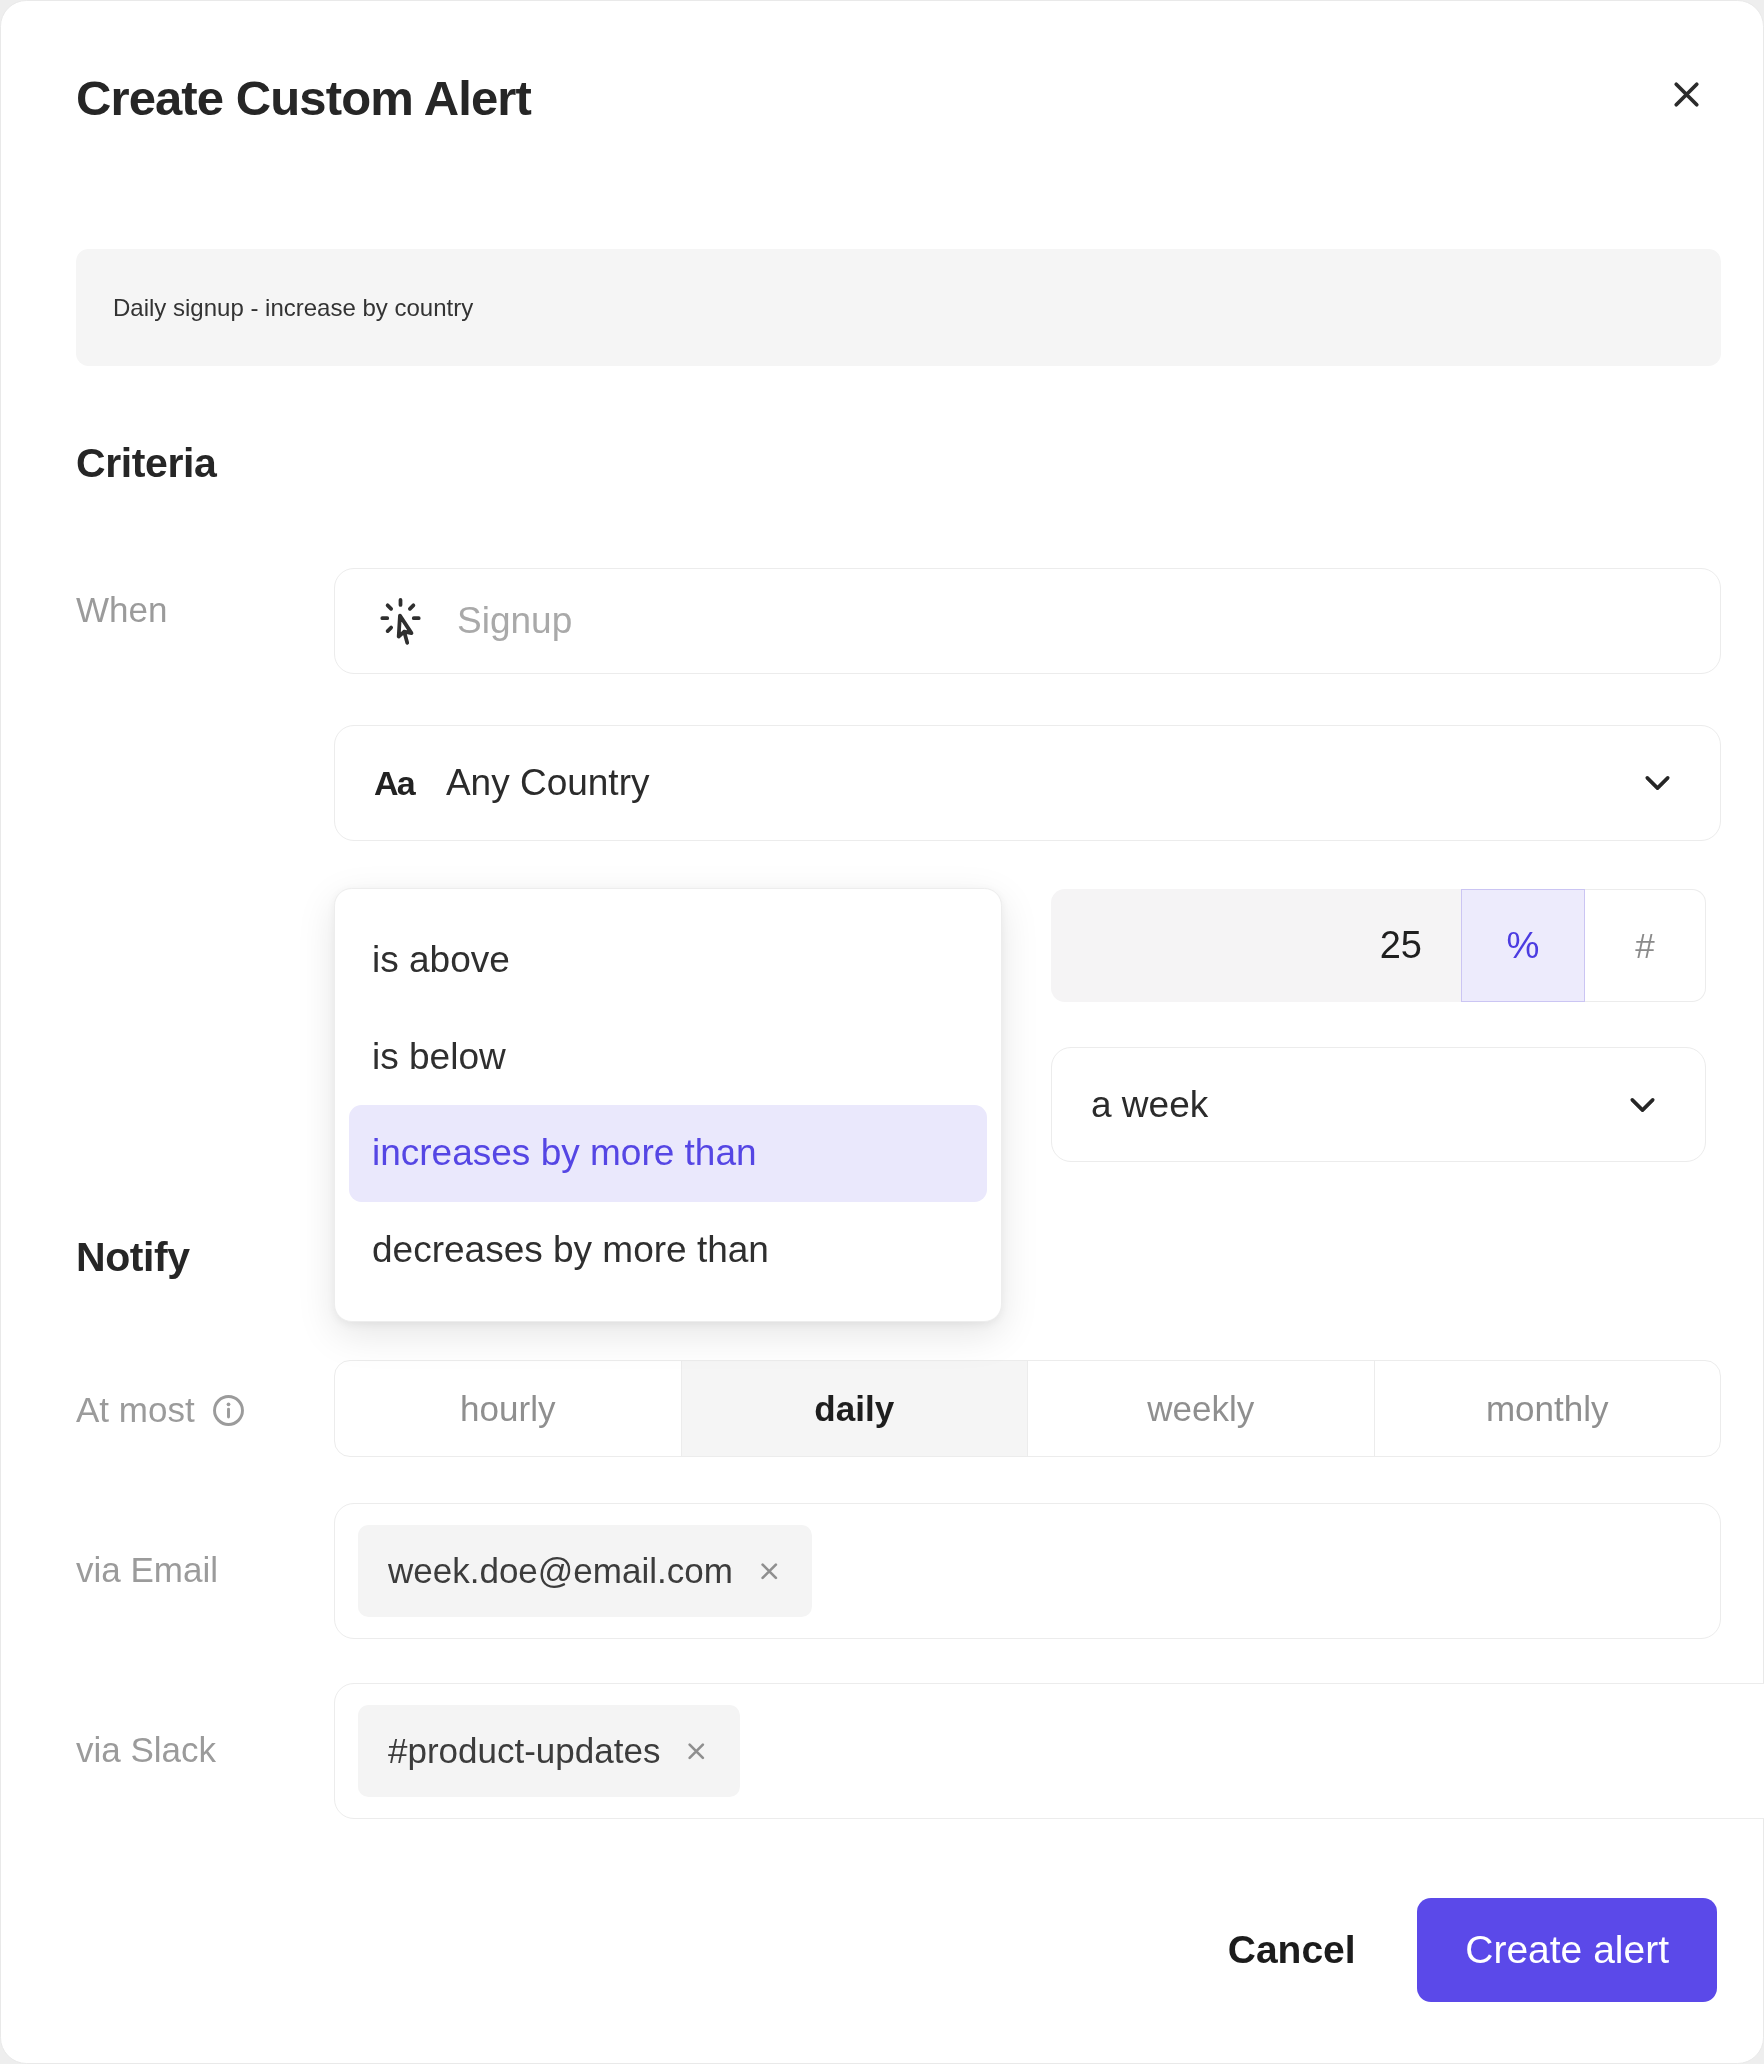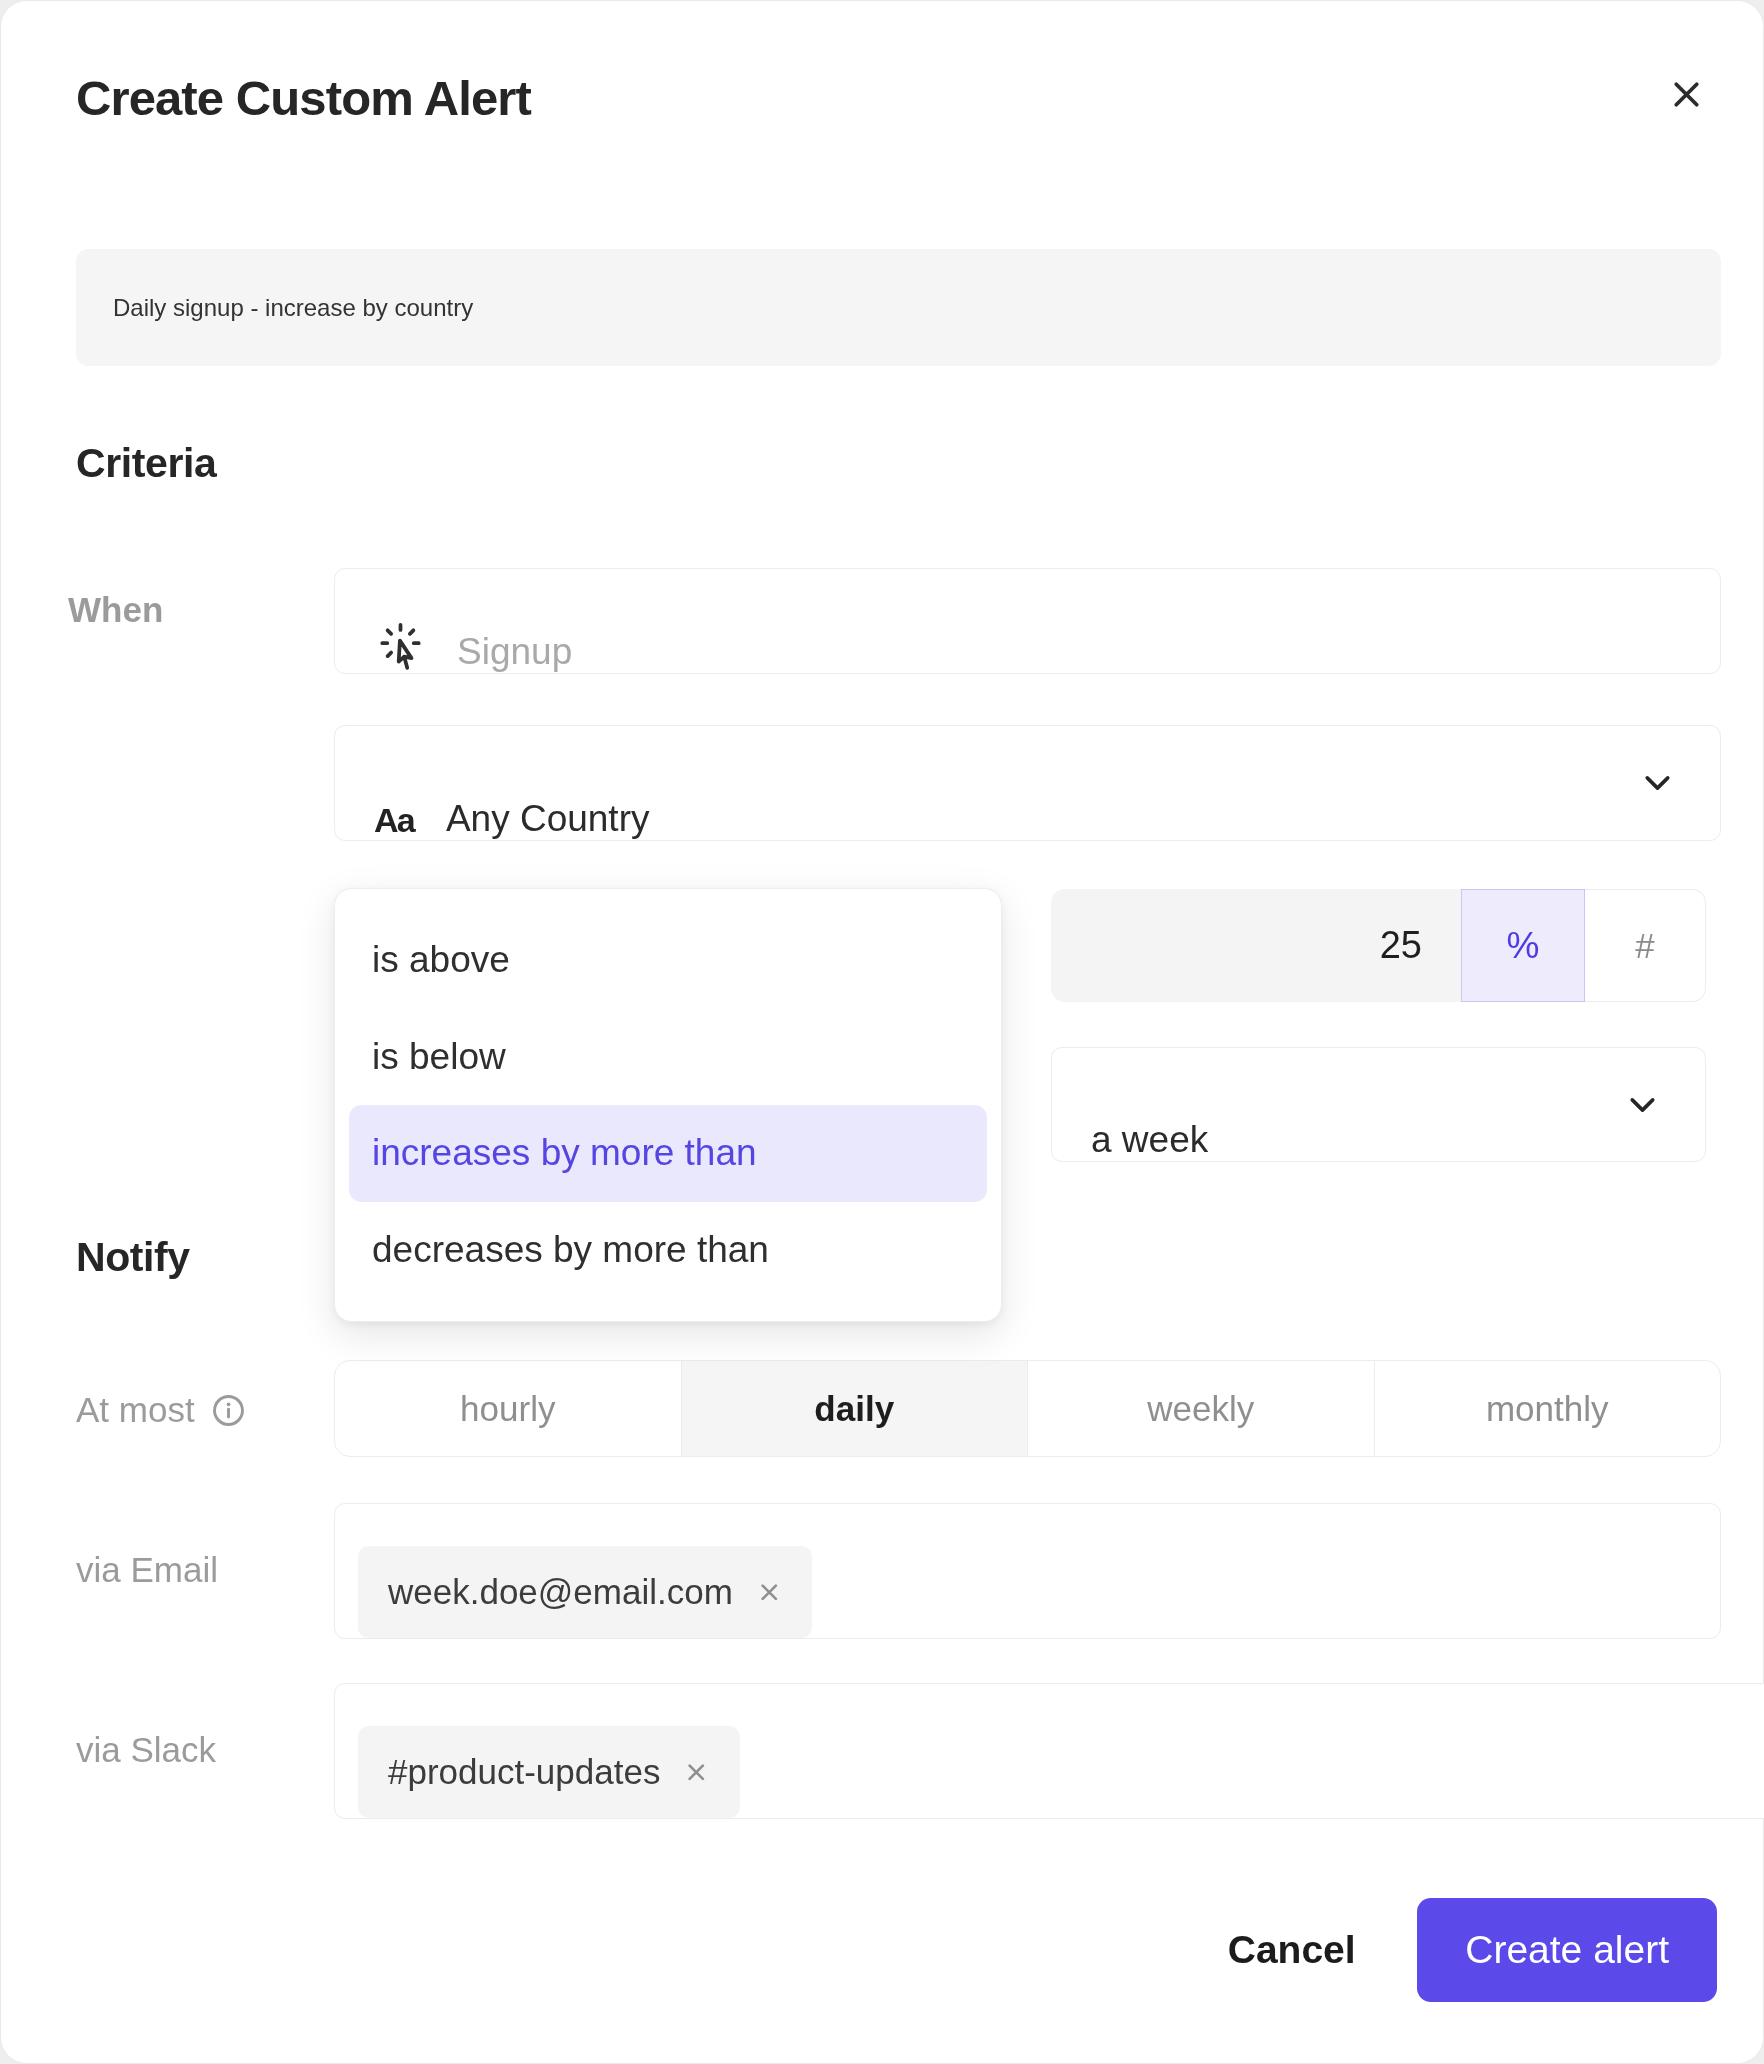--- a/index.html
+++ b/index.html
@@ -37,24 +37,24 @@
     font-size:24px; color:#333333;
   }
 
   .section-heading { font-size:41px; font-weight:700; color:#262626; letter-spacing:-0.4px; }
   .criteria-heading { left:75px; top:439px; }
   .notify-heading  { left:75px; top:1233px; }
 
   .row-label { font-size:35px; color:#9b9b9b; display:flex; align-items:center; gap:14px; }
 
   .field {
-    border:1.8px solid #ececec; border-radius:11px; background:#fff;
-    display:flex; align-items:flex-end;
-  }
-  .when-label   { left:67px; top:589px;font-weight:bold; }
+    border:1.8px solid #ececec; border-radius:20px; background:#fff;
+    display:flex; align-items:center;
+  }
+  .when-label   { left:75px; top:589px; }
   .when-input   { left:333px; top:567px; width:1387px; height:106px; padding-left:39px; gap:30px; }
   .placeholder  { font-size:37px; color:#a9a9a9; }
 
   .country-select { left:333px; top:724px; width:1387px; height:116px; padding-left:39px; gap:32px; }
   .aa-icon { font-size:34px; font-weight:700; color:#222; letter-spacing:-1.8px; }
   .field-value { font-size:37px; color:#2b2b2b; }
   .chevron-right { position:absolute; right:42px; top:50%; transform:translateY(-50%); display:flex; }
 
   
   .menu {

